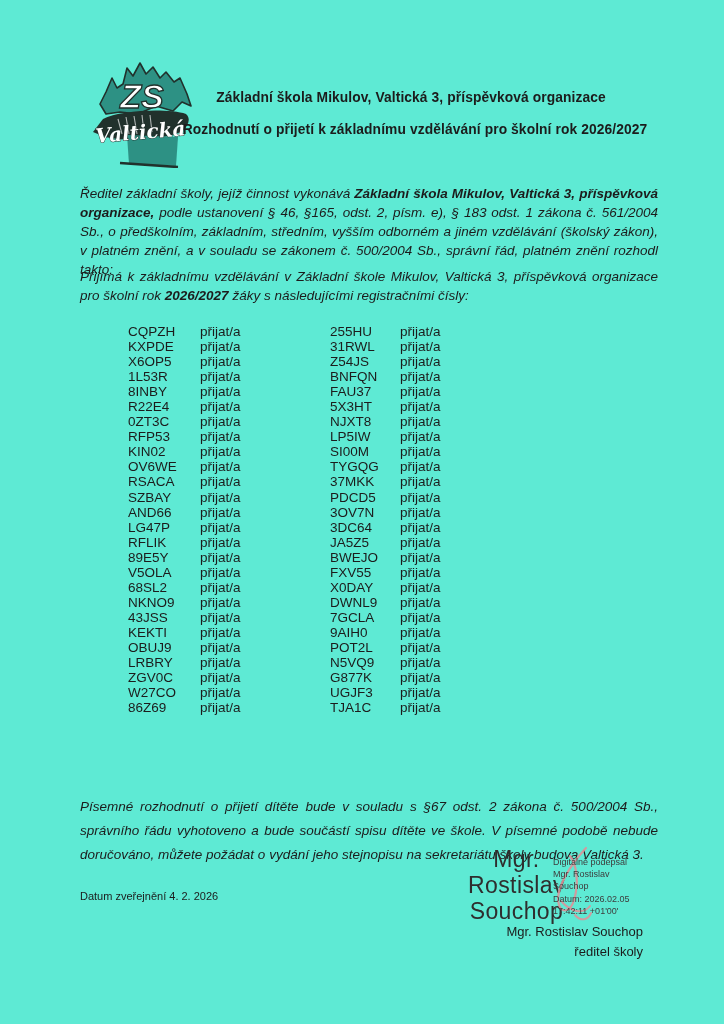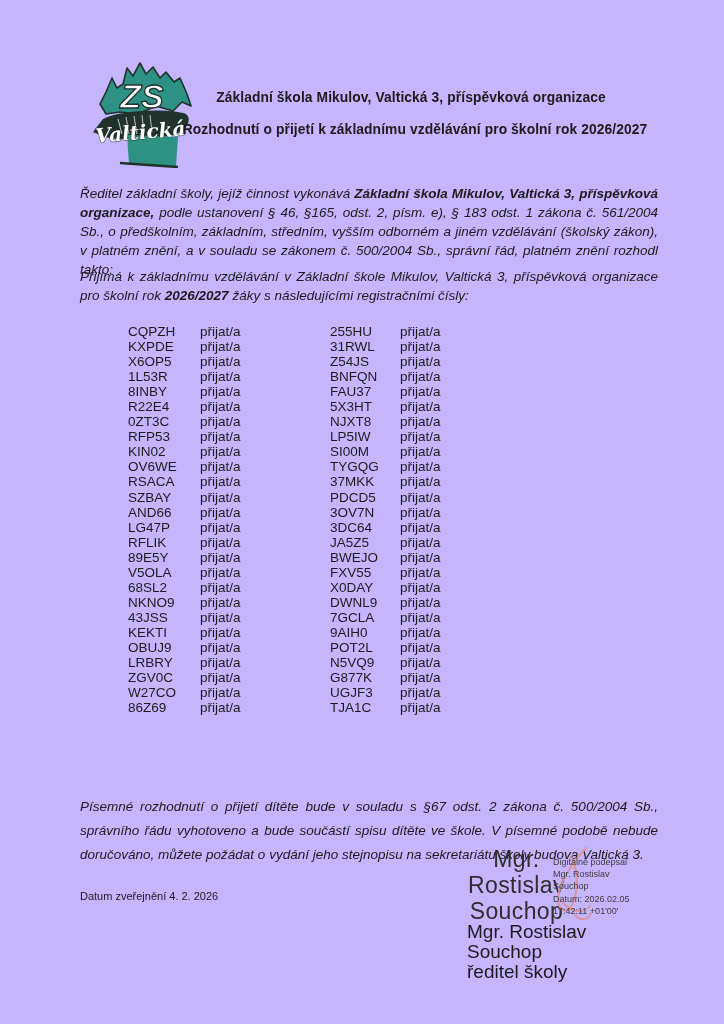--- a/index.html
+++ b/index.html
@@ -1,18 +1,18 @@
 <!DOCTYPE html>
 <html lang="cs"><head>
 <meta charset="utf-8">
 <style>
   * { margin:0; padding:0; box-sizing:border-box; }
   html,body { background:#ffffff; }
   .page {
-    position:relative; width:724px; height:1024px; background:#c4b5fd;
+    position:relative; width:724px; height:1024px; background:#5eead4;
     font-family:"Liberation Sans", sans-serif; color:#1c1c1c; overflow:hidden;
   }
   .title {
     position:absolute; left:146px; width:530px; text-align:center;
     font-weight:bold; font-size:13.8px; letter-spacing:0.1px;
   }
   #title1 { top:90px; }
   #title2 { top:122px;padding-left:8px; }
   .para {
     position:absolute; left:80px; width:578px;
@@ -31,22 +31,22 @@
   #sig-big {
     position:absolute; left:468px; top:846px; font-size:23px; line-height:26px;
     color:#2e2e2e; letter-spacing:0.4px;text-align:center;
   }
   #sig-flourish { position:absolute; left:542px; top:845px; }
   #sig-small {
     position:absolute; left:553px; top:856px; font-size:9px; line-height:12.2px;
     color:#3d3d3d; white-space:nowrap;
   }
   #sig-printed {
-    position:absolute; left:467px; top:922px; width:176px; text-align:left;
-    font-size:19px; line-height:20px;
+    position:absolute; left:467px; top:922px; width:176px; text-align:right;
+    font-size:13px; line-height:20px;
   }
   #footer-date { position:absolute; left:80px; top:890px; font-size:11px; }
 </style>
 </head>
 <body>
 
 <div class="page">
 
   <svg id="logo" width="106" height="106" viewBox="0 0 106 106">
 

